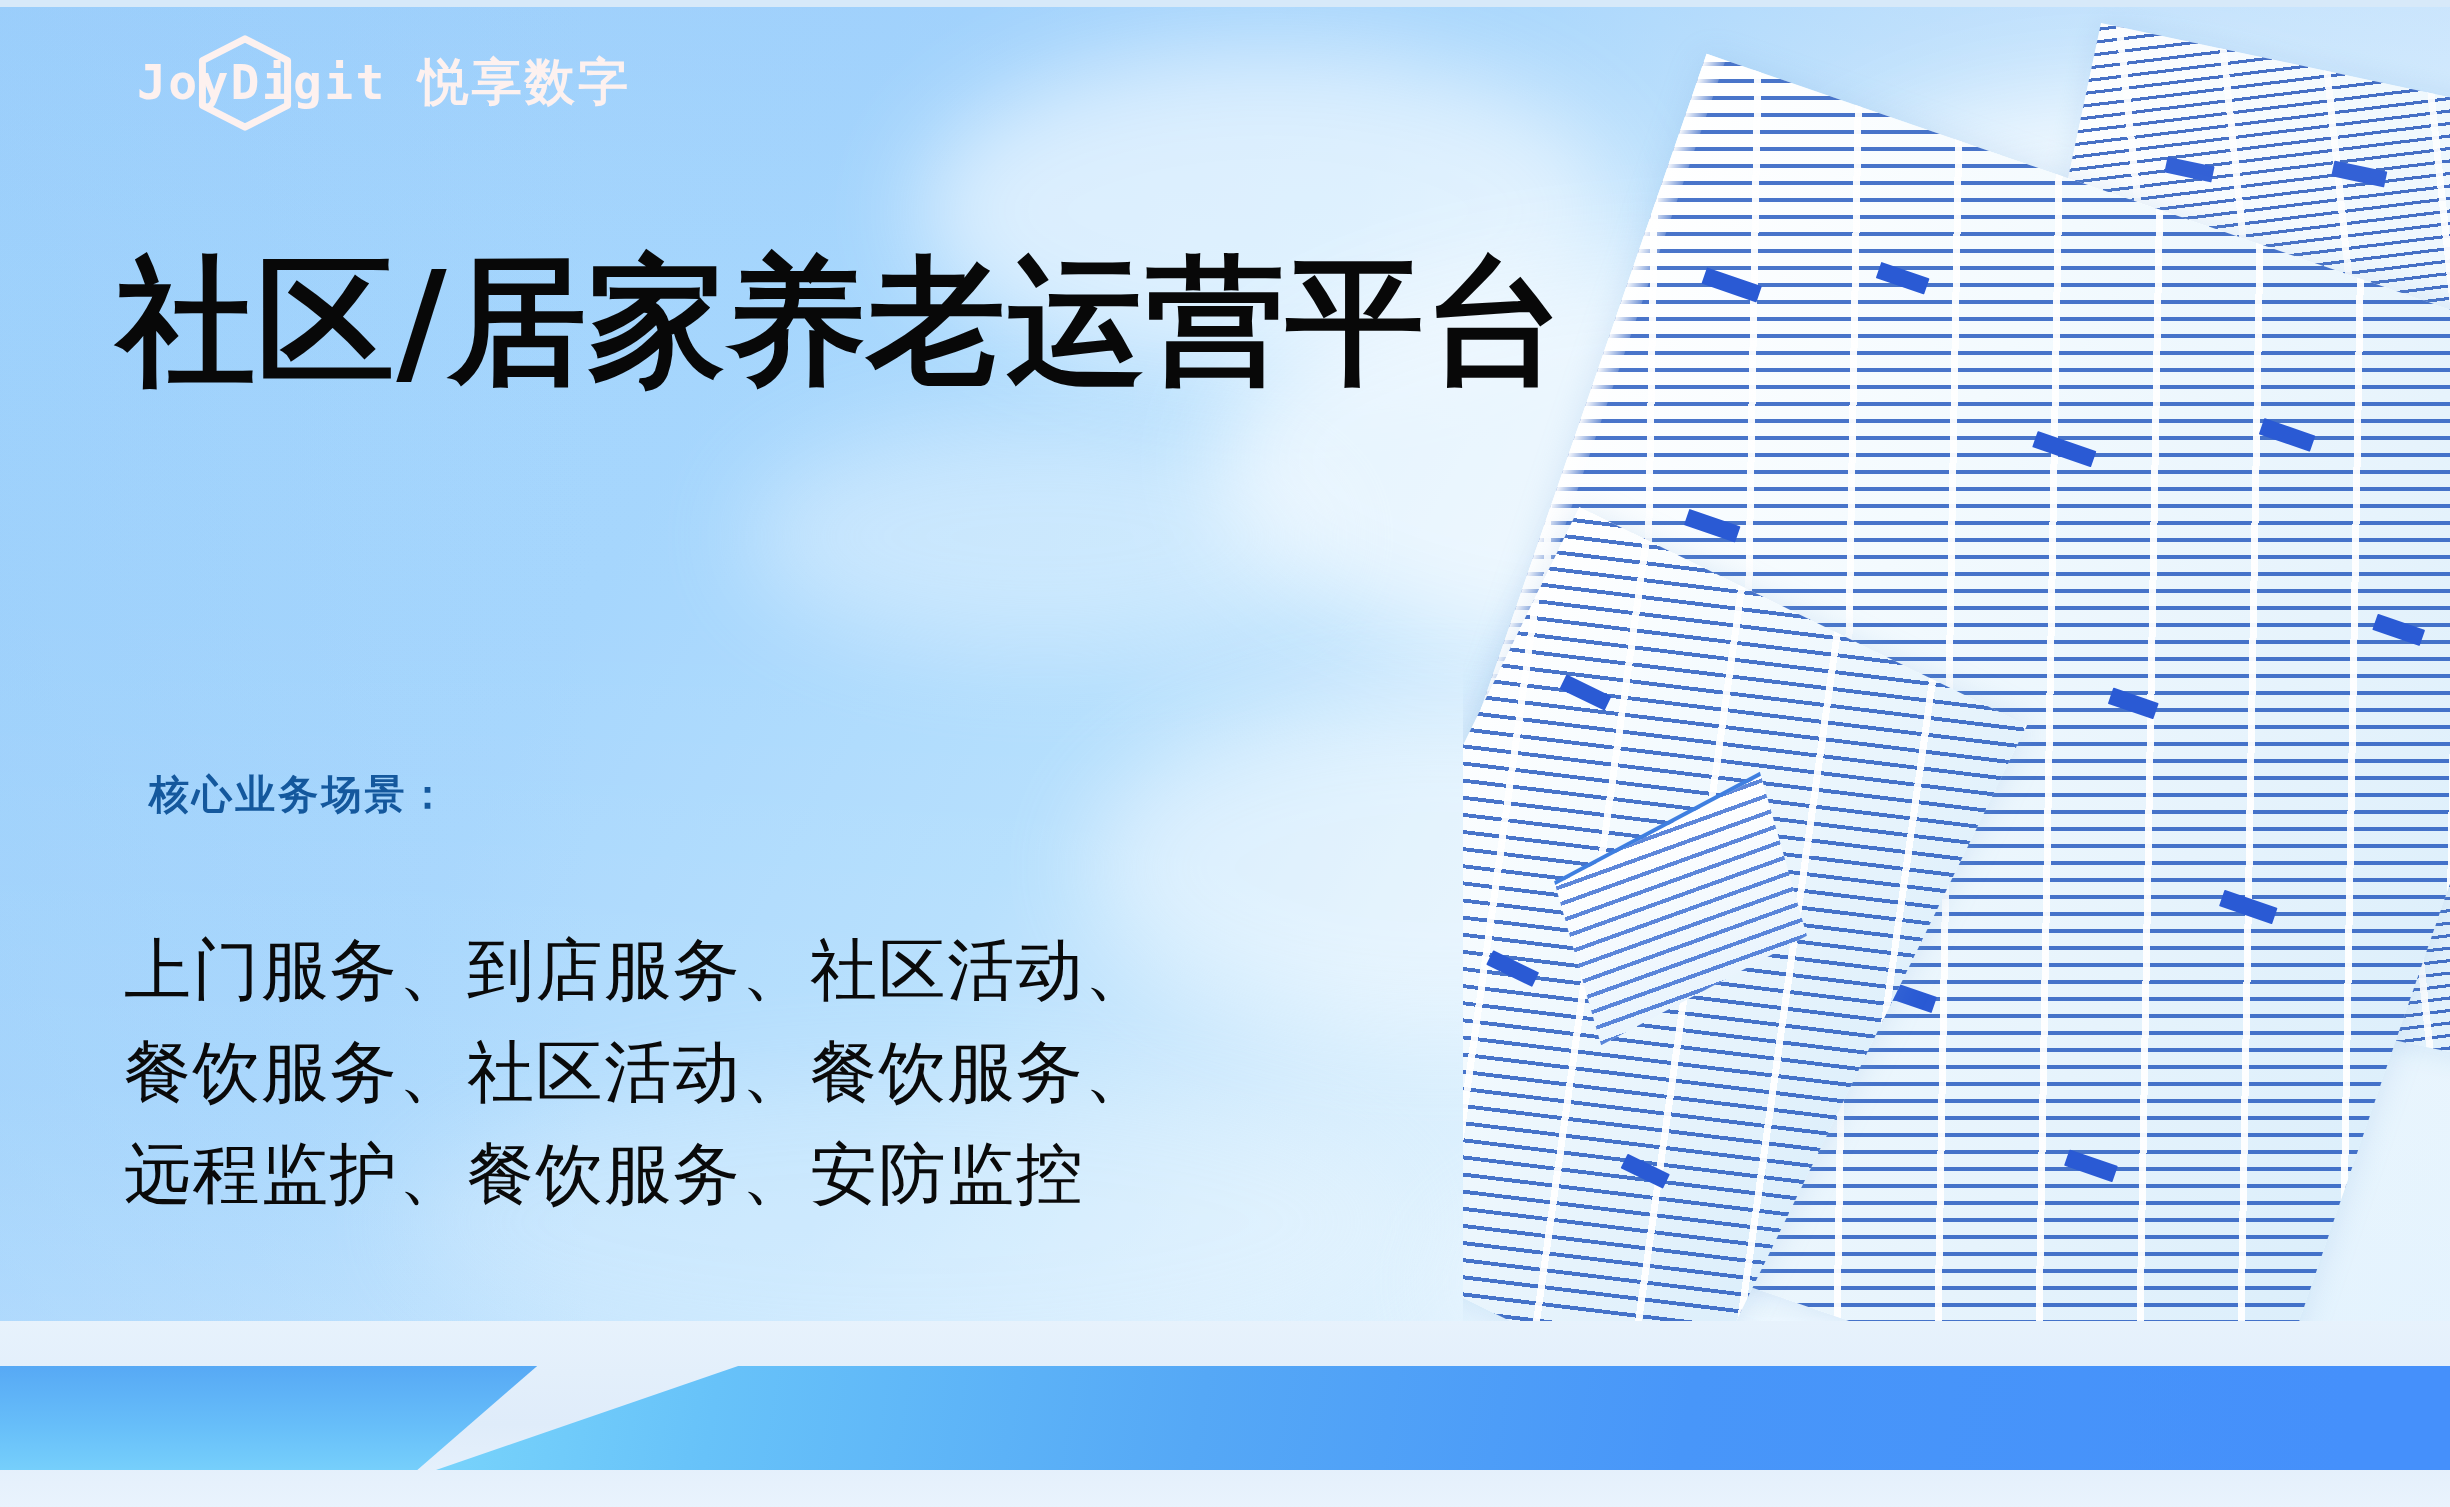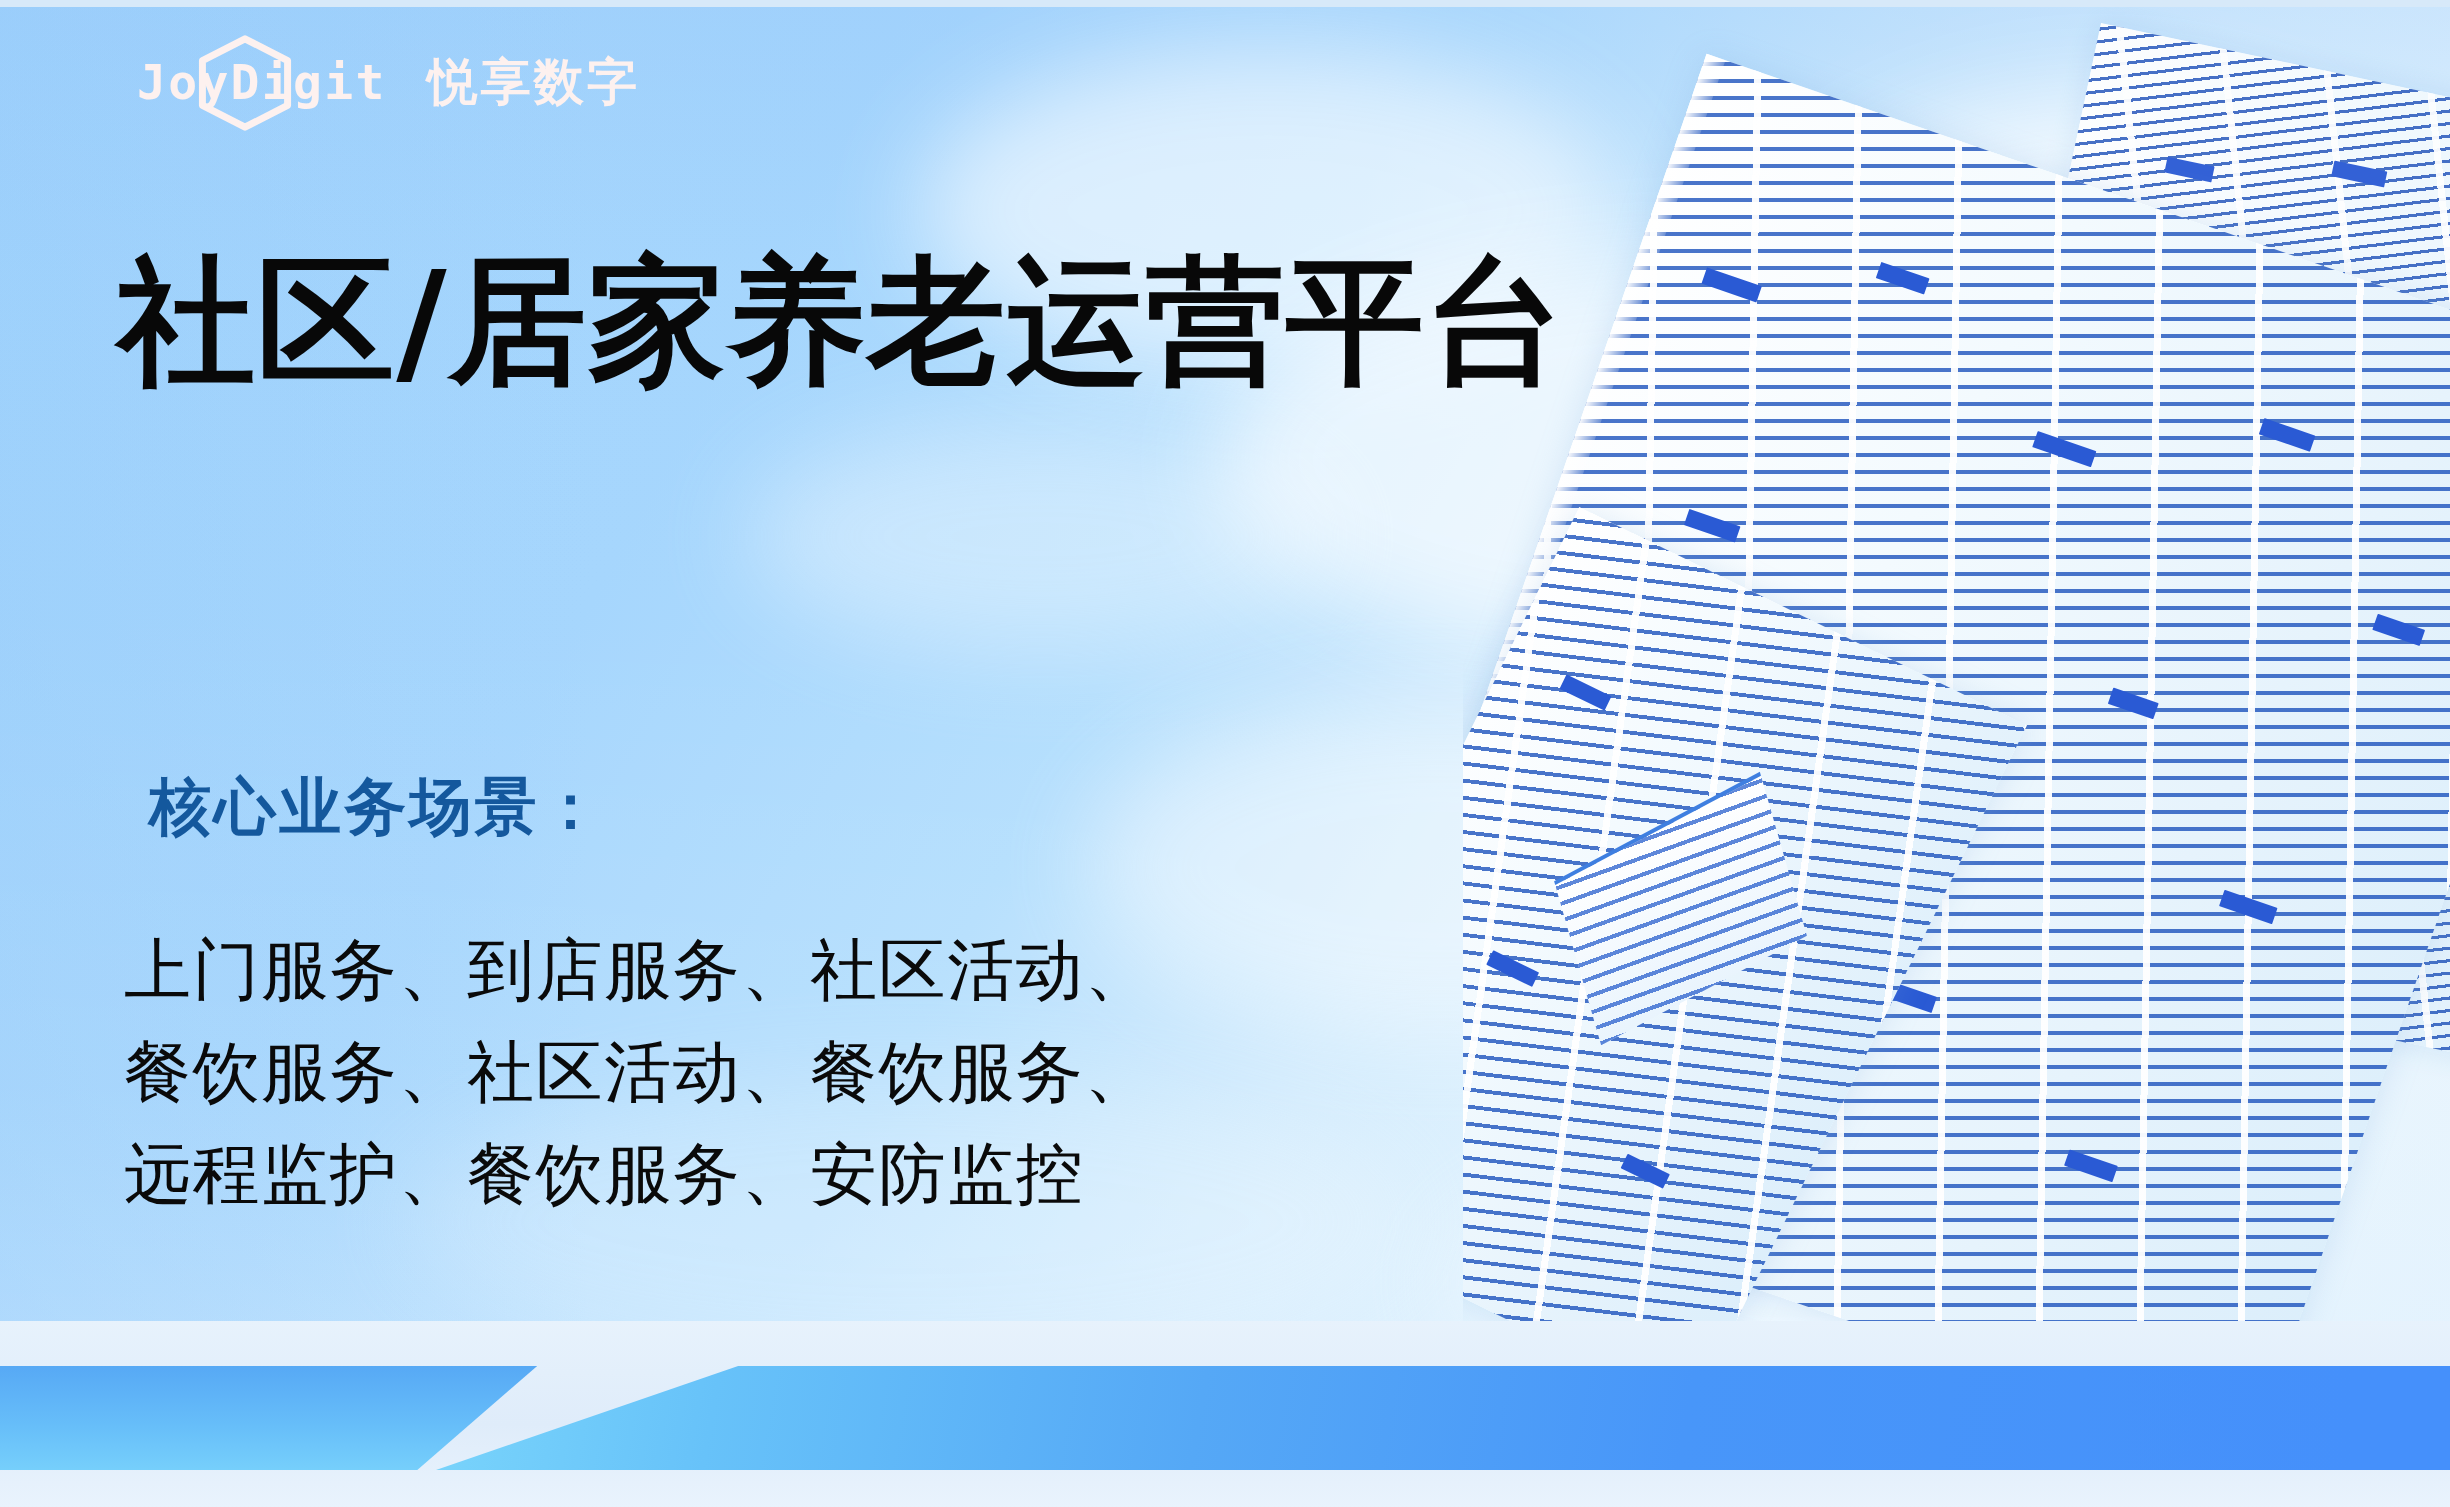--- a/index.html
+++ b/index.html
@@ -172,21 +172,21 @@
     position: absolute;
     left: 58px;
     top: -9.3px;
     width: 100px;
     height: 96px;
   }
   .logo-text {
     position: relative;
     display: flex;
     align-items: baseline;
-    gap: 17px;
+    gap: 8px;
     z-index: 2;
   }
   .logo-en {
     font-family: "DejaVu Sans Mono", "Liberation Mono", monospace;
     font-weight: 700;
     font-size: 48px;
     letter-spacing: 2.3px;
     color: #fdf1ef;
     line-height: 1;
   }
@@ -214,21 +214,21 @@
     white-space: nowrap;
   }
 
   
   .section-heading {
     position: absolute;
     left: 149px;
     top: 770px;
     font-family: "DejaVu Sans", "Liberation Sans", sans-serif;
     font-weight: 700;
-    font-size: 62px;
+    font-size: 40px;
     letter-spacing: 3.1px;
     line-height: 1.2;
     color: #14589d;
     white-space: nowrap;
   }
 
   
   .scenarios {
     position: absolute;
     left: 124px;

